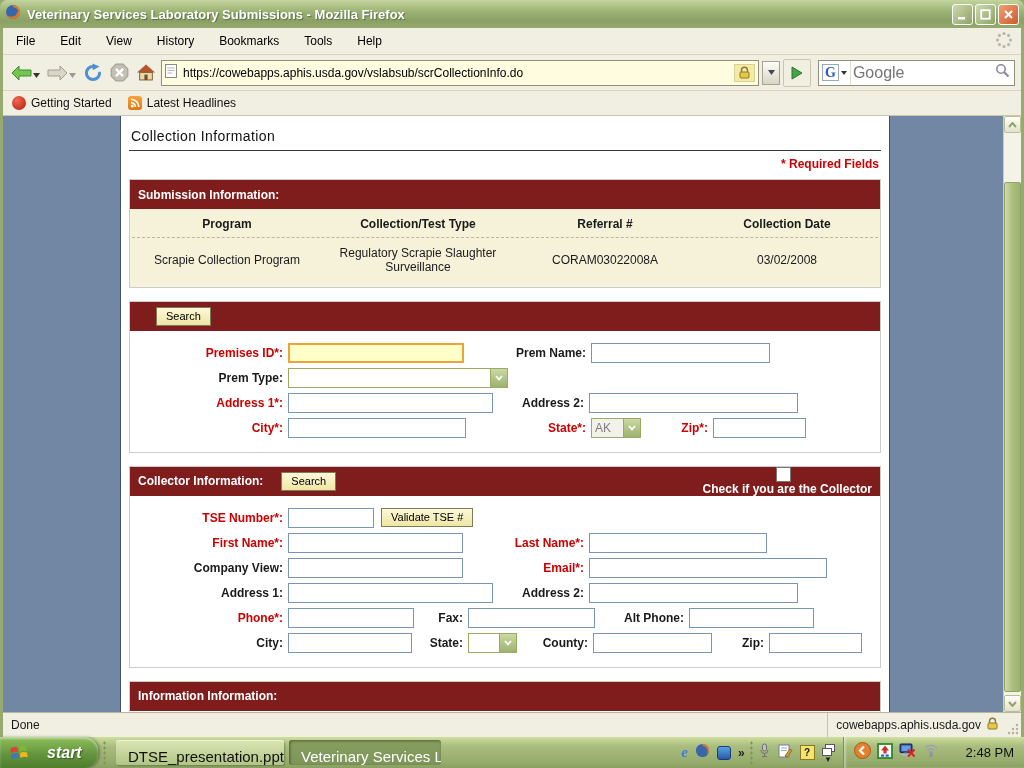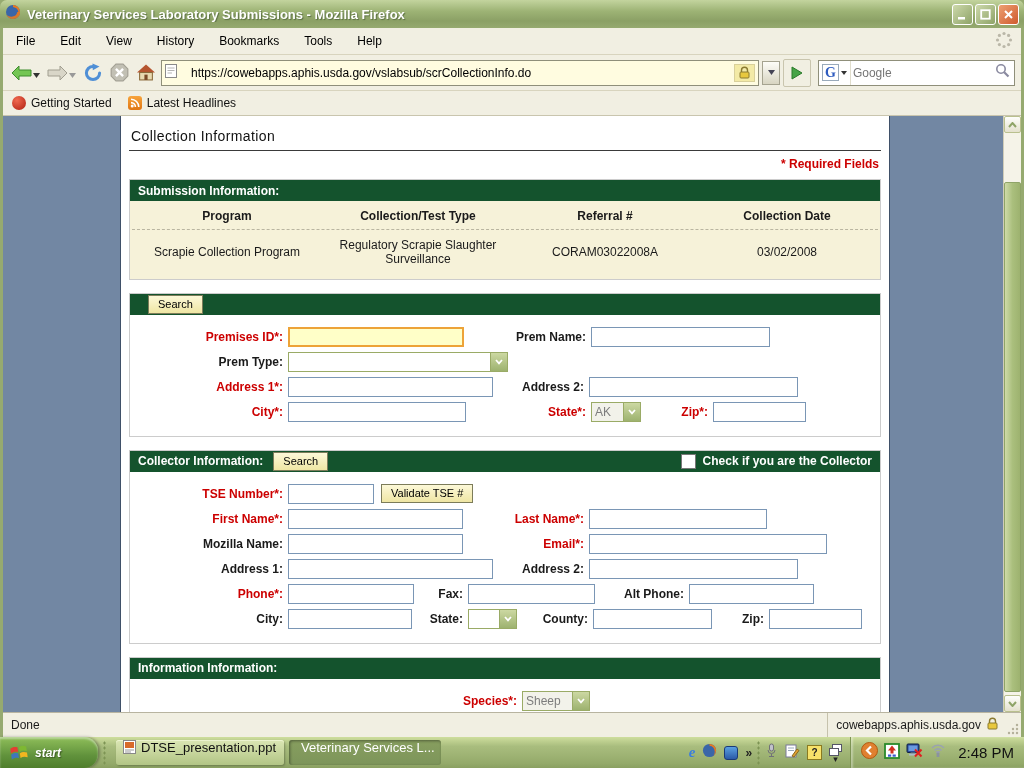--- a/index.html
+++ b/index.html
@@ -25,62 +25,62 @@
   .menubar{height:26px;display:flex;align-items:center;padding:0 4px;
     border-bottom:1px solid #d8d4be;font-size:12px;color:#000;gap:7px;}
   .menu-item{padding:3px 9px;}
   .throbber{margin-left:auto;margin-right:4px;}
 
   .navbar{height:35px;display:flex;align-items:center;gap:3px;padding:0 6px;
     border-bottom:1px solid #d8d4be;}
   .navbtn{display:flex;align-items:center;justify-content:center;height:28px;padding:0 2px;}
   .caret{margin-left:1px;}
   .urlbox{flex:1;display:flex;align-items:center;height:24px;background:#fffce0;
-    border:1px solid #8f8f7a;padding:0 3px;gap:12px;}
+    border:1px solid #8f8f7a;padding:0 3px;gap:4px;}
   .url-input{flex:1;border:none;background:transparent;font-size:12px;color:#000;
     font-family:"Liberation Sans",sans-serif;outline:none;height:20px;}
   .lockchip{display:flex;align-items:center;background:#f3eaa6;border:1px solid #d9d09a;
     padding:1px 3px;height:18px;box-sizing:border-box;}
   .url-drop{width:16px;height:22px;background:linear-gradient(#fdfdf8,#d8d5c2);
     border:1px solid #a5a390;display:flex;align-items:center;justify-content:center;}
   .gobtn{width:26px;height:26px;display:flex;align-items:center;justify-content:center;
     border:1px solid #c9c5ae;border-radius:2px;background:#f1efe2;}
   .searchbox{width:195px;height:24px;display:flex;align-items:center;border:1px solid #8f8f7a;
     background:#fff;margin-left:4px;}
   .g-badge{display:flex;align-items:center;gap:2px;padding:0 3px;height:100%;border-right:1px solid #e0ddcc;}
   .g-letter{font-family:"Liberation Serif",serif;font-weight:bold;font-size:14px;color:#2d5bbf;
     border:1px solid #9ab;padding:0 2px;line-height:15px;}
-  .search-input{flex:1;min-width:0;border:none;outline:none;font-size:12px;height:18px;
+  .search-input{flex:1;min-width:0;border:none;outline:none;font-size:16px;height:18px;
     font-family:"Liberation Sans",sans-serif;color:#444;}
   .mag{padding:0 4px;}
 
   .bookmarksbar{height:24px;display:flex;align-items:center;gap:6px;padding:0 9px;
     border-bottom:1px solid #c9c5ae;font-size:12px;color:#111;}
   .bm{display:flex;align-items:center;gap:5px;margin-right:10px;}
   .bm-red{width:14px;height:14px;border-radius:50%;background:radial-gradient(circle at 35% 30%,#f06a50,#b01e10);}
   .bm-rss{width:14px;height:14px;border-radius:3px;background:linear-gradient(#f7a43c,#e07613);
     display:flex;align-items:center;justify-content:center;}
 
   
   .viewport{flex:1;position:relative;background:#7287A3;overflow:hidden;}
   .page-card{position:absolute;left:117px;width:770px;top:0;bottom:0;background:#fff;
     border-left:1px solid #3f5068;border-right:1px solid #3f5068;box-sizing:border-box;
     padding:10px 6px 0 6px;overflow:hidden;}
   .page-title{font-size:14px;font-weight:normal;letter-spacing:.4px;color:#111;margin:0 2px;
     border-bottom:1px solid #3a3a3a;padding:2px 0 6px 2px;}
   .req-note{text-align:right;color:#cc0000;font-weight:bold;font-size:12px;margin:6px 4px 8px 0;}
 
   .section{margin:0 2px 13px 2px;border:1px solid #cccccc;}
-  .sec-head{background:#14532d;color:#fff;font-weight:bold;font-size:12px;height:21px;
+  .sec-head{background:#7f1d1d;color:#fff;font-weight:bold;font-size:12px;height:29px;
     display:flex;align-items:center;padding:0 8px;}
   .sec-body{background:#fff;padding:7px 0 9px 0;}
   .btn-xp{background:linear-gradient(#fcf8d8,#efe6a4);border:1px solid #7c7c5a;font-size:11px;
     padding:2px 9px;font-family:"Liberation Sans",sans-serif;color:#000;line-height:13px;}
-  .sec-head .btn-xp{margin-left:10px;}
-  .head-right{margin-left:auto;display:flex;}
+  .sec-head .btn-xp{margin-left:18px;}
+  .head-right{margin-left:auto;display:flex;align-items:center;flex-direction:column;}
   .chk{width:13px;height:13px;background:#fff;border:1px solid #777;margin-right:7px;}
 
   .sub-body{background:#F6F2D9;padding:4px 2px 8px 2px;}
   .sub-grid{display:grid;grid-template-columns:190px 192px 182px 182px;text-align:center;
     font-size:12px;color:#1a1a1a;align-items:center;}
   .sub-grid.hd{font-weight:bold;padding:4px 0 6px 0;border-bottom:1px dashed #b9b5a0;}
   .sub-grid.vals{padding:8px 0 4px 0;line-height:1.2;}
 
   .frow{display:flex;align-items:center;margin:5px 0;font-size:12px;}
   .lbl{font-weight:bold;color:#1a1a1a;text-align:right;padding-right:5px;box-sizing:border-box;flex:none;}
@@ -114,33 +114,33 @@
     border-left:1px solid #c6c2ac;padding:0 8px;height:100%;}
   .grip{width:14px;height:100%;display:flex;align-items:flex-end;justify-content:flex-end;padding:0 2px 2px 0;box-sizing:border-box;}
 
   
   .taskbar{position:absolute;left:0;right:0;bottom:0;height:31px;
     background:linear-gradient(#cede9d,#a9bd7e 30%,#94aa6a 85%,#8aa061);
     display:flex;align-items:center;}
   .startbtn{height:31px;width:98px;flex:none;background:linear-gradient(#8fbf5a,#61923c 60%,#4f7e2c);
     border-radius:0 14px 14px 0;display:flex;align-items:center;gap:6px;padding-left:9px;
     box-sizing:border-box;box-shadow:inset 0 2px 2px rgba(255,255,255,.4),2px 0 3px rgba(0,0,0,.3);}
-  .start-label{color:#fff;font-weight:bold;font-style:italic;font-size:12px;text-shadow:1px 1px 1px #3c5a22;}
+  .start-label{color:#fff;font-weight:bold;font-style:italic;font-size:16px;text-shadow:1px 1px 1px #3c5a22;margin-left:12px;}
   .ql-sep{width:5px;height:24px;margin:0 4px;flex:none;
     background-image:radial-gradient(#7d9454 1px,rgba(0,0,0,0) 1.3px);background-size:5px 5px;background-position:center;}
-  .taskbtn{height:25px;display:flex;align-items:flex-start;gap:5px;padding:0 7px;margin-left:5px;
-    border-radius:3px;font-size:13px;box-sizing:border-box;flex:none;white-space:nowrap;overflow:hidden;}
+  .taskbtn{height:25px;display:flex;align-items:flex-end;gap:5px;padding:0 7px;margin-left:5px;
+    border-radius:3px;font-size:15px;box-sizing:border-box;flex:none;white-space:nowrap;overflow:hidden;}
   .taskbtn.inactive{background:linear-gradient(#dbe6b4,#b2c585);box-shadow:inset 0 1px 0 #ecf3cf,1px 1px 2px rgba(0,0,0,.25);color:#111;width:168px;}
   .taskbtn.active{background:linear-gradient(#879e5f,#7d955a);box-shadow:inset 1px 1px 3px rgba(0,0,0,.4);color:#fff;width:152px;}
   .flexspace{flex:1;}
   .qlicons{display:flex;align-items:center;gap:7px;}
   .chev{font-size:12px;font-weight:bold;color:#222;}
   .tray{height:31px;display:flex;align-items:center;gap:6px;padding:0 10px 0 10px;
     border-left:1px solid #7d9454;box-shadow:inset 2px 0 2px rgba(255,255,255,.35);margin-left:8px;}
-  .clock{font-size:15px;color:#111;margin-left:5px;white-space:nowrap;}
+  .clock{font-size:13px;color:#111;margin-left:20px;white-space:nowrap;}
   .helpico{width:13px;height:13px;background:#f7e26a;border:1px solid #8a7a20;display:flex;
     align-items:center;justify-content:center;font-size:10px;font-weight:bold;color:#222;}
   .blueapp{width:14px;height:14px;border-radius:3px;background:linear-gradient(#5aa0e0,#2a5aa8);border:1px solid #1a3a78;box-sizing:border-box;}
   .ie-glyph{font-family:"Liberation Serif",serif;font-weight:bold;font-style:italic;font-size:15px;color:#3a7edf;}
   .caret-dn{font-size:9px;color:#222;line-height:6px;}
 </style>
 </head>
 <body>
 
 <div class="screen">
@@ -381,21 +381,21 @@
               <input class="txt" style="width: 86px;">
               <button class="btn-xp" style="margin-left:7px">Validate TSE #</button>
             </div>
             <div class="frow">
               <span class="lbl req" style="width:158px">First Name*:</span>
               <input class="txt" style="width: 175px;">
               <span class="lbl req" style="width:126px">Last Name*:</span>
               <input class="txt" style="width: 178px;">
             </div>
             <div class="frow">
-              <span class="lbl" style="width:158px">Mozilla Name:</span>
+              <span class="lbl" style="width:158px">Company View:</span>
               <input class="txt" style="width: 175px;">
               <span class="lbl req" style="width:126px">Email*:</span>
               <input class="txt" style="width: 238px;">
             </div>
             <div class="frow">
               <span class="lbl" style="width:158px">Address 1:</span>
               <input class="txt" style="width: 205px;">
               <span class="lbl" style="width:96px">Address 2:</span>
               <input class="txt" style="width: 209px;">
             </div>

